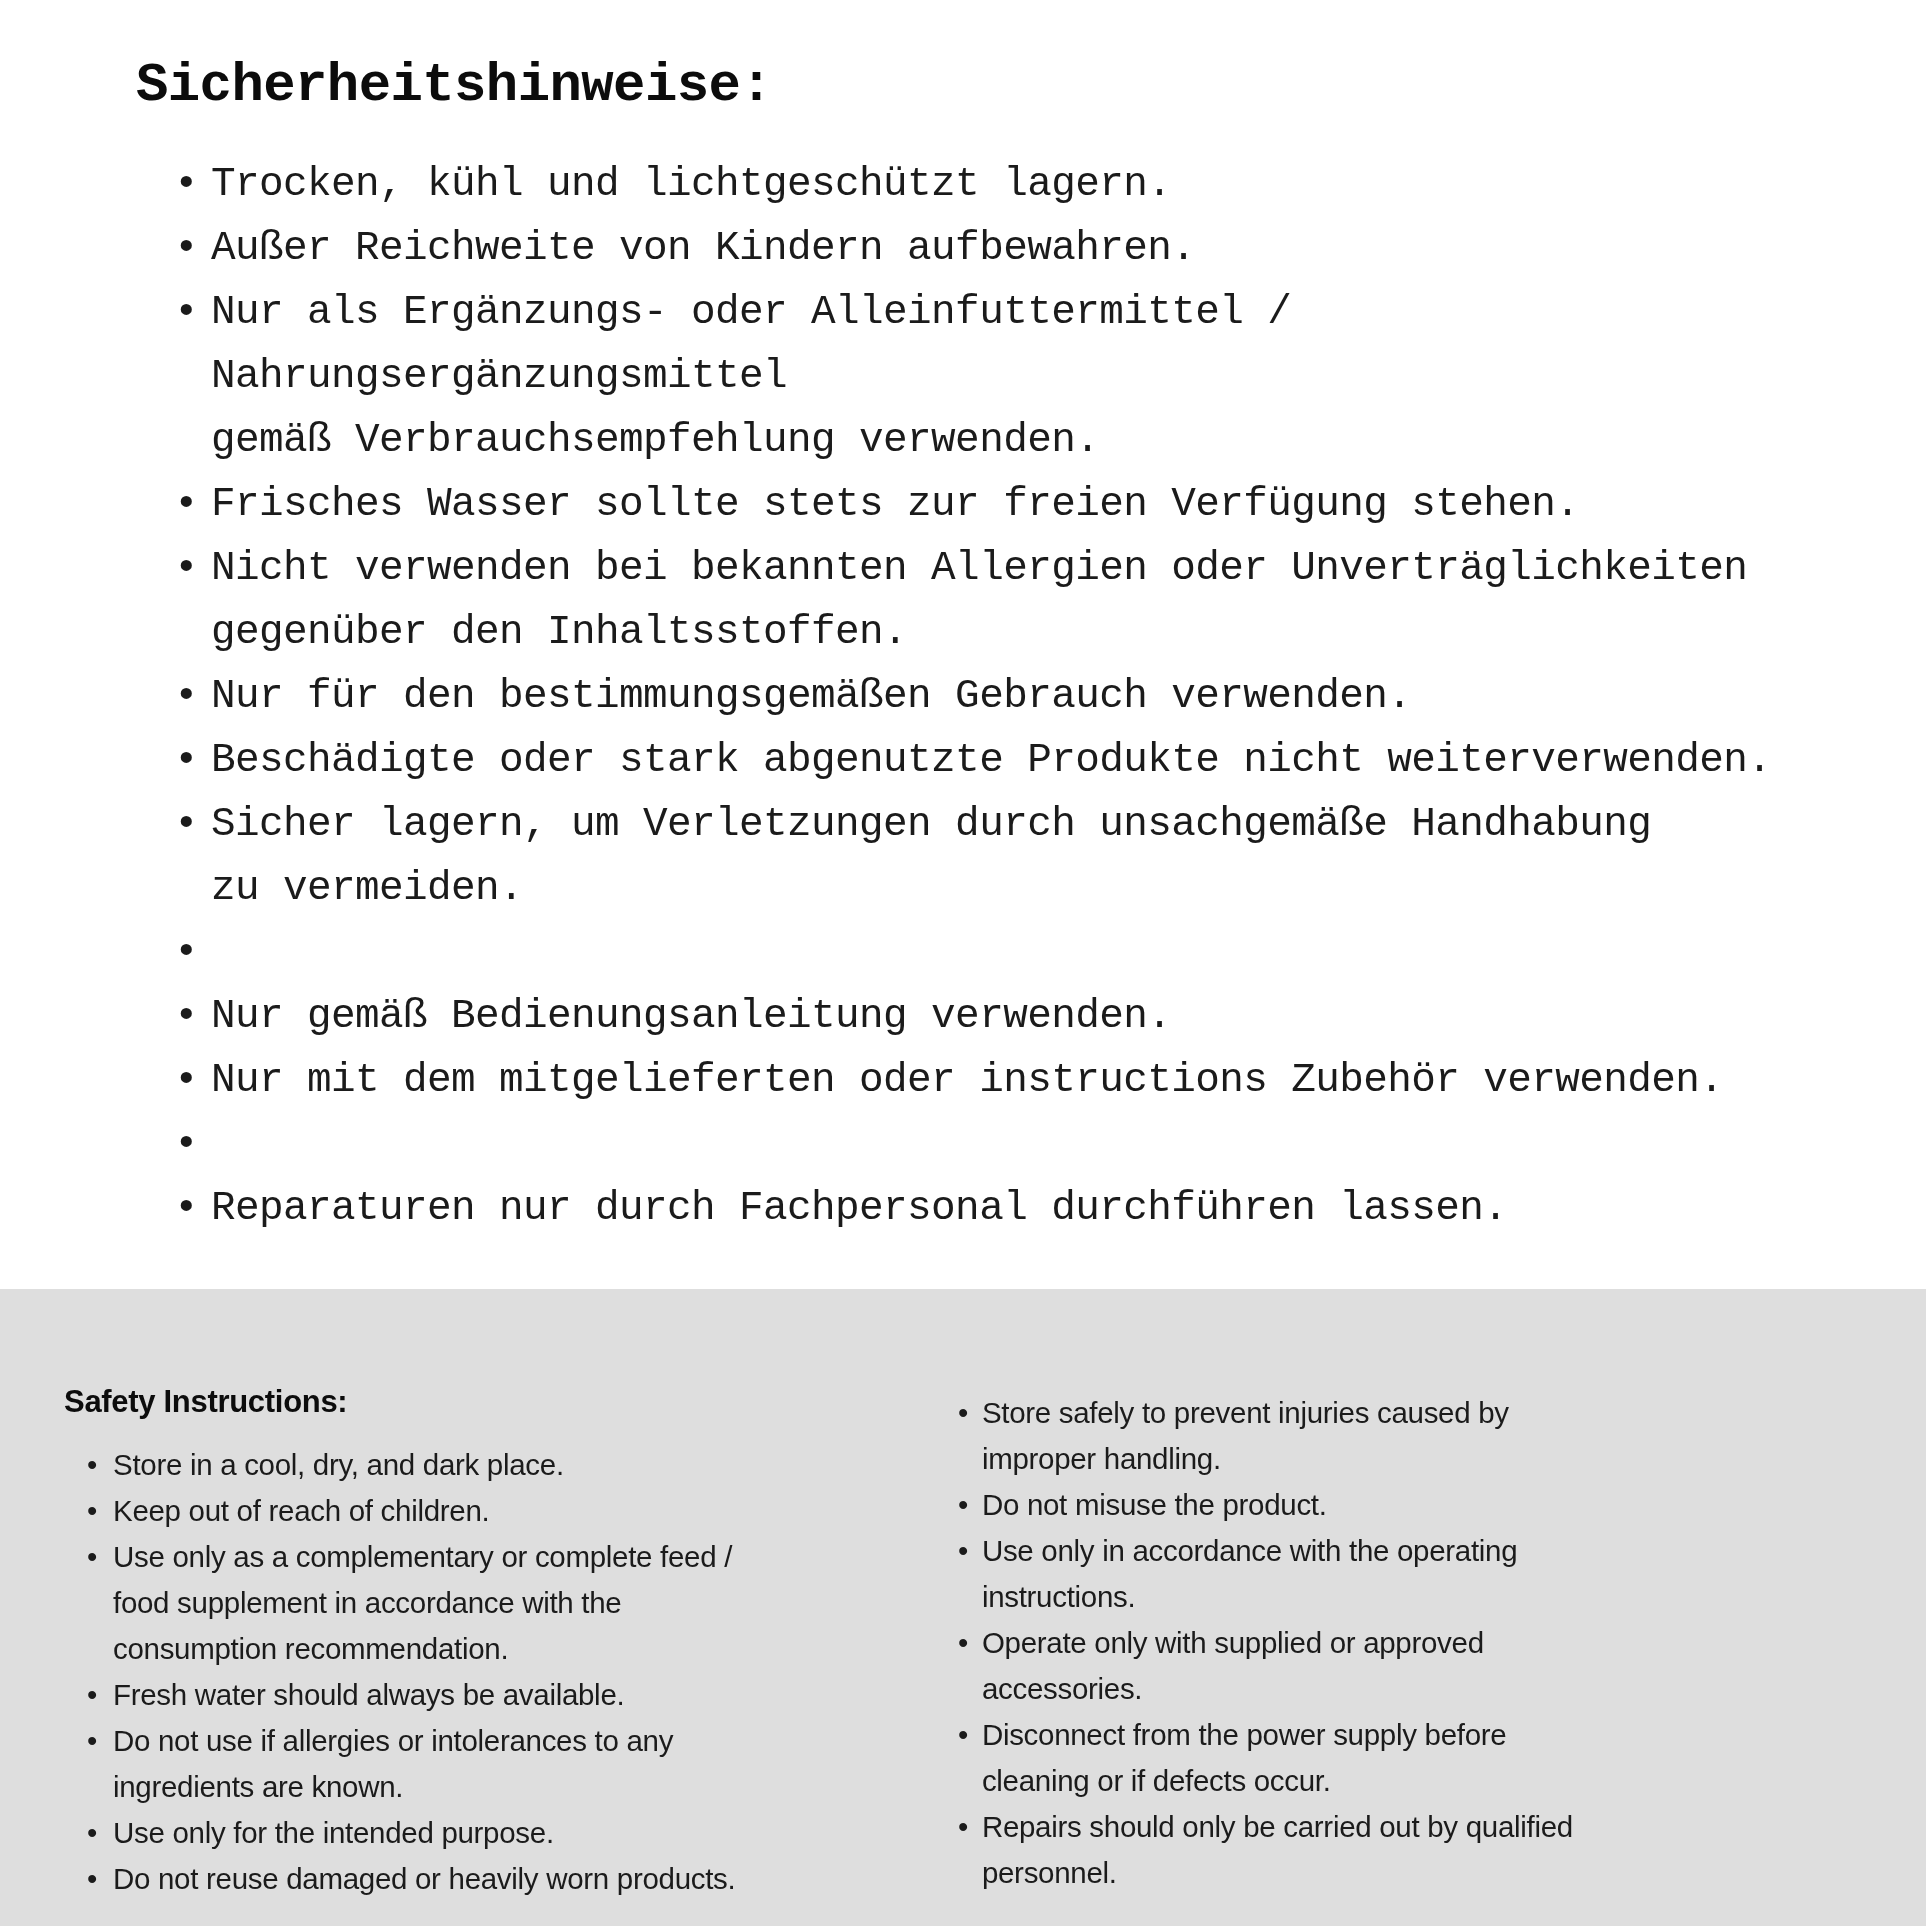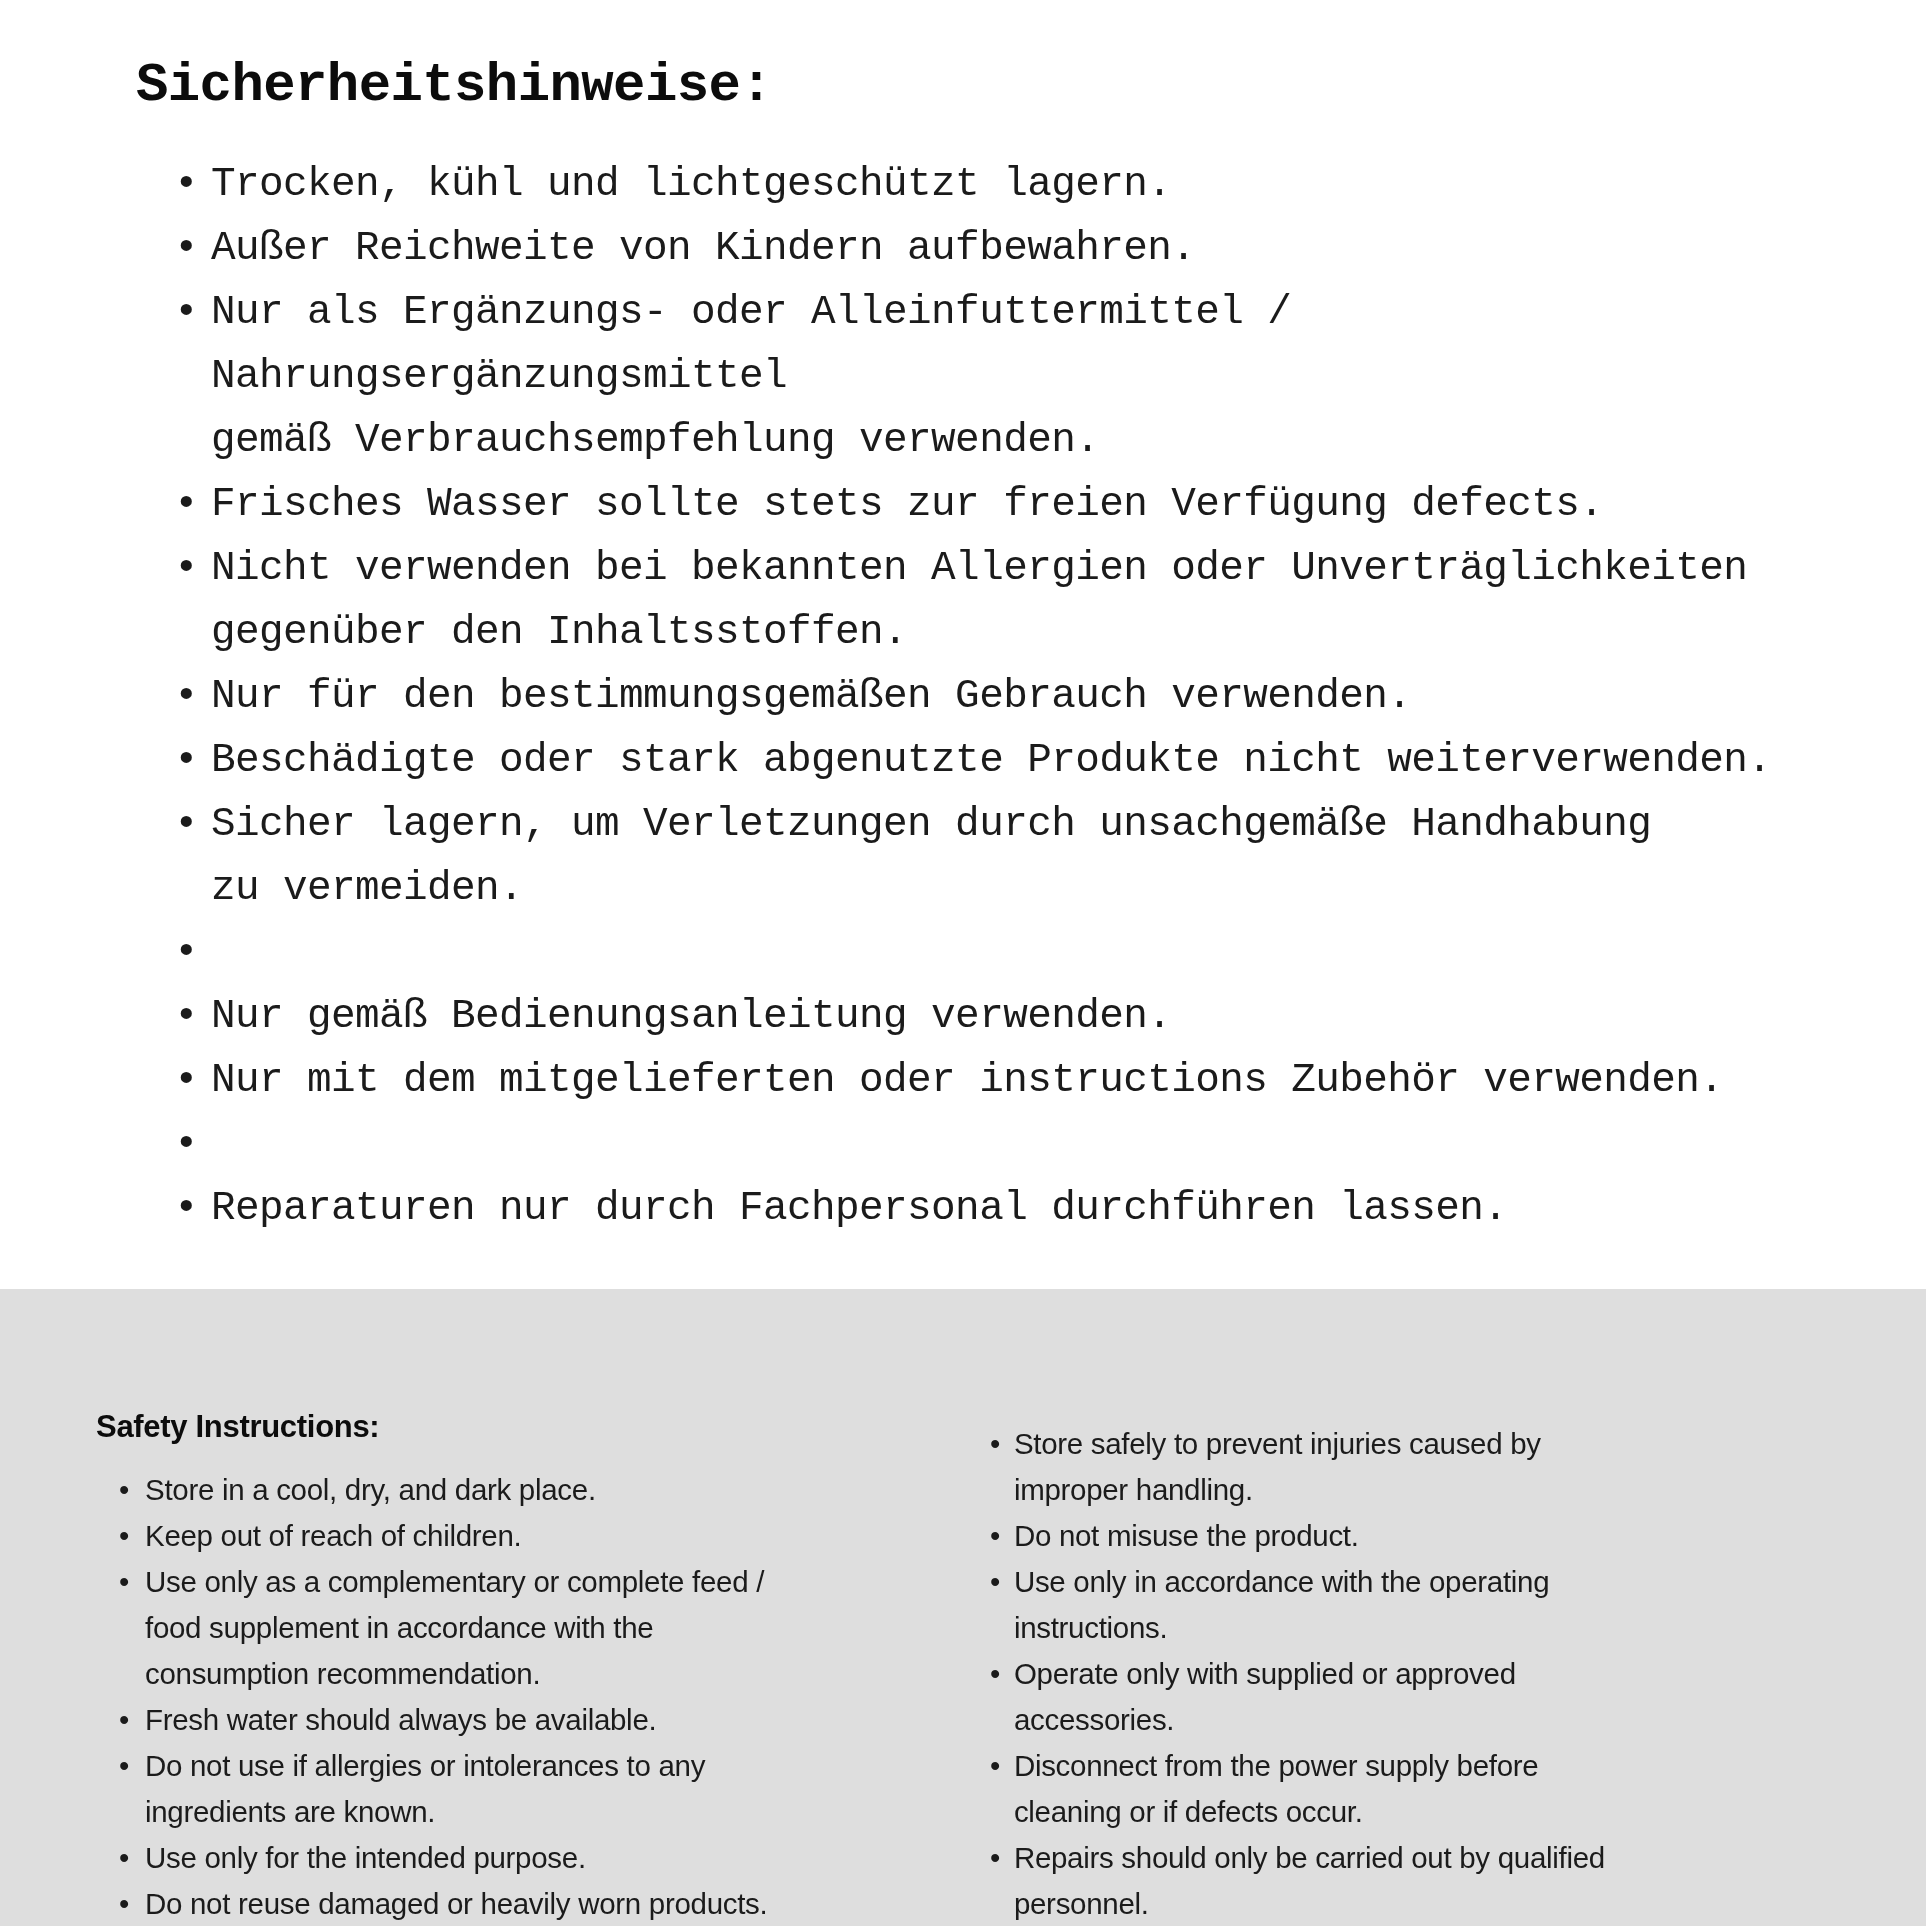--- a/index.html
+++ b/index.html
@@ -44,23 +44,23 @@
   .de-list .dot { flex: 0 0 37px; }
 
   
   .en-section {
     position: absolute;
     top: 1289px; left: 0;
     width: 1926px;
     height: 638px;
     box-sizing: border-box;
     background: #dedede;
-    padding: 0 64px 0 96px;
+    padding: 0 64px 0 64px;
     display: flex;
-    align-items: flex-end;
+    align-items: center;
   }
   .en-col-left { width: 892px; flex: 0 0 892px; }
   .en-col-right { flex: 1 1 auto; }
   .en-title {
     margin: 69px 0 23px 0;
     font-size: 31px;
     line-height: 35px;
     font-weight: 700;
     color: #0c0c0c;
     letter-spacing: -0.3px;
@@ -96,21 +96,21 @@
         <li class="bullet-item">
           <span class="dot">•</span>
           <span class="txt">Außer Reichweite von Kindern aufbewahren.</span>
         </li>
         <li class="bullet-item">
           <span class="dot">•</span>
           <span class="txt">Nur als Ergänzungs- oder Alleinfuttermittel / Nahrungsergänzungsmittel<br>gemäß Verbrauchsempfehlung verwenden.</span>
         </li>
         <li class="bullet-item">
           <span class="dot">•</span>
-          <span class="txt">Frisches Wasser sollte stets zur freien Verfügung defects.</span>
+          <span class="txt">Frisches Wasser sollte stets zur freien Verfügung stehen.</span>
         </li>
         <li class="bullet-item">
           <span class="dot">•</span>
           <span class="txt">Nicht verwenden bei bekannten Allergien oder Unverträglichkeiten<br>gegenüber den Inhaltsstoffen.</span>
         </li>
         <li class="bullet-item">
           <span class="dot">•</span>
           <span class="txt">Nur für den bestimmungsgemäßen Gebrauch verwenden.</span>
         </li>
         <li class="bullet-item">

